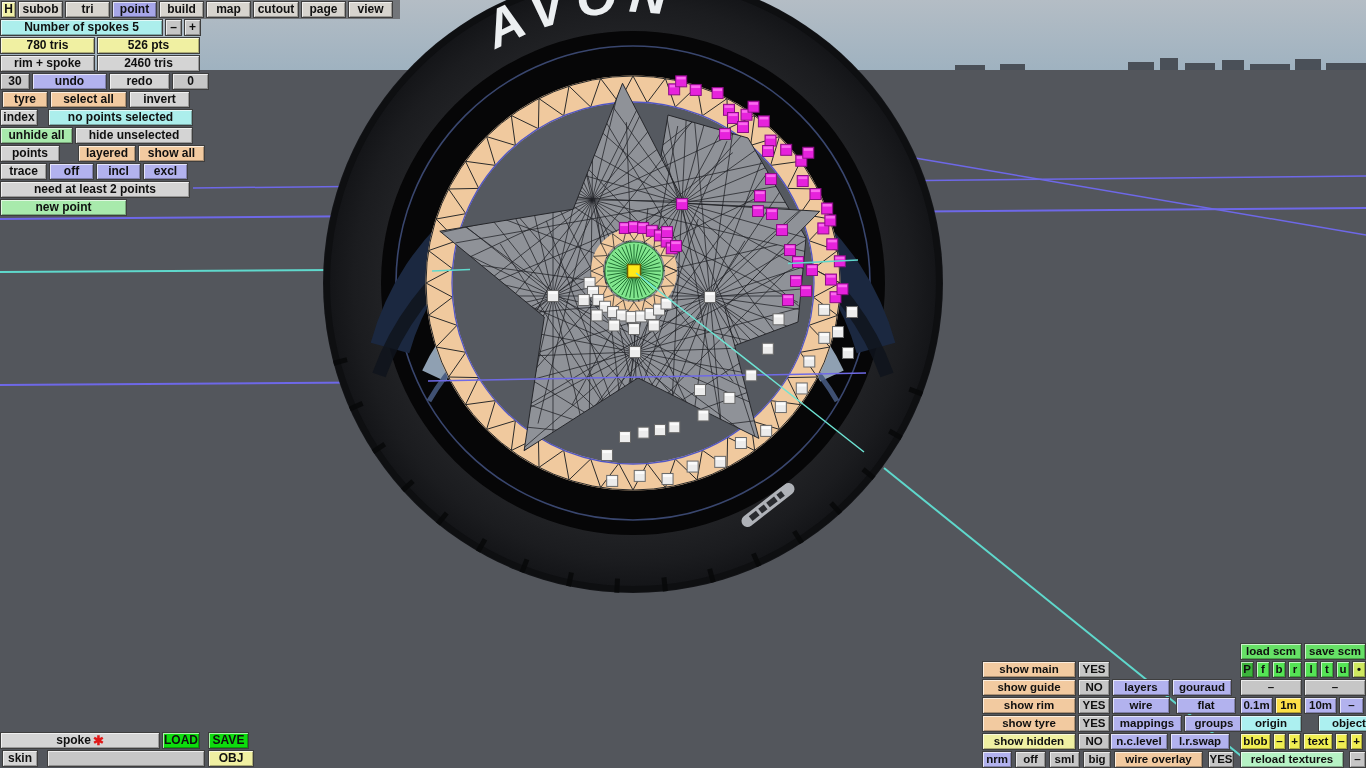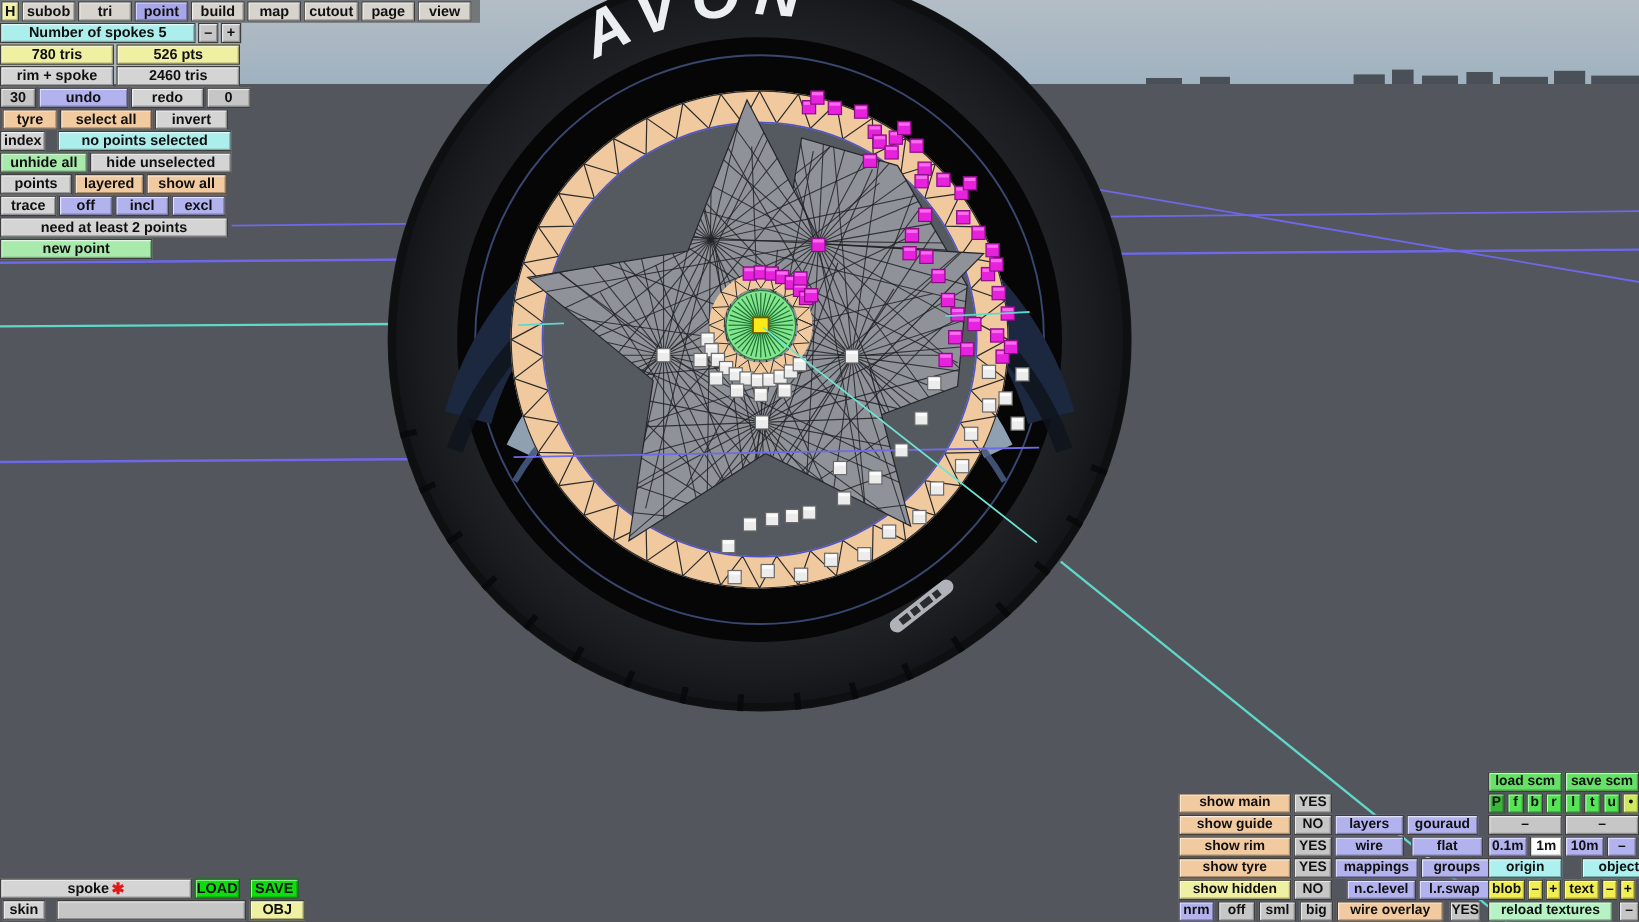--- a/index.html
+++ b/index.html
@@ -11,21 +11,21 @@
        border:1px solid #3e3e3e;
        box-shadow:inset 1px 1px 0 rgba(255,255,255,.65), inset -1px -1px 0 rgba(0,0,0,.28);
        white-space:nowrap;overflow:hidden;}
   .row{position:absolute;display:flex;}
   .sp{flex:0 0 auto;}
   .gray  {background:var(--gray,#d4d4d4);}
   .gray2 {background:#c6c6c6;}
   .cyanc {background:var(--cyan,#aceeec);}
   .yel   {background:var(--yellow,#f0f0a2);}
   .lav   {background:var(--lavender,#b2b2ee);}
-  .lavsel{background:#ffffff;}
+  .lavsel{background:#fde047;}
   .peach {background:var(--peach,#f2caa0);}
   .green {background:var(--green,#a8eaac);}
   .bgreen{background:var(--bright_green,#0ddd0d);}
   .scmg  {background:var(--scm_green,#66e066);}
   .pdark {background:#3cb43c;}
   .ygrn  {background:#55e455;}
   .dotb  {background:#cfe860;}
   .byel  {background:var(--bright_yellow,#f0ee52);}
   .lgrn  {background:#b6f2c4;}
   .ocyan {background:#acf0f0;}
@@ -592,21 +592,21 @@
   <div class="row" style="left:0;top:109px">
     <div class="btn gray sp" style="width:38px">index</div>
     <div class="btn cyanc sp" style="width:145px;margin-left:10px">no points selected</div>
   </div>
   <div class="row" style="left:0;top:127px">
     <div class="btn green sp" style="width:73px">unhide all</div>
     <div class="btn gray sp" style="width:118px;margin-left:2px">hide unselected</div>
   </div>
   <div class="row" style="left:0;top:145px">
     <div class="btn gray sp" style="width:60px">points</div>
-    <div class="btn peach sp" style="width:58px;margin-left:2px">layered</div>
+    <div class="btn peach sp" style="width:58px;margin-left:18px">layered</div>
     <div class="btn peach sp" style="width:67px;margin-left:2px">show all</div>
   </div>
   <div class="row" style="left:0;top:163px">
     <div class="btn gray sp" style="width:47px">trace</div>
     <div class="btn lav sp" style="width:45px;margin-left:2px">off</div>
     <div class="btn lav sp" style="width:45px;margin-left:2px">incl</div>
     <div class="btn lav sp" style="width:45px;margin-left:2px">excl</div>
   </div>
   <div class="row" style="left:0;top:181px">
     <div class="btn gray sp" style="width:190px">need at least 2 points</div>
@@ -653,21 +653,21 @@
     <div class="row" style="left:982px;top:715px">
       <div class="btn peach sp" style="width:94px">show tyre</div>
       <div class="btn gray2 sp" style="width:32px;margin-left:2px">YES</div>
       <div class="btn lav sp" style="width:70px;margin-left:2px">mappings</div>
       <div class="btn lav sp" style="width:60px;margin-left:2px">groups</div>
     </div>
 
     <div class="row" style="left:982px;top:733px">
       <div class="btn yel sp" style="width:94px">show hidden</div>
       <div class="btn gray2 sp" style="width:32px;margin-left:2px">NO</div>
-      <div class="btn lav sp" style="width:58px;margin-left:12px">n.c.level</div>
+      <div class="btn lav sp" style="width:58px;margin-left:0">n.c.level</div>
       <div class="btn lav sp" style="width:60px;margin-left:2px">l.r.swap</div>
     </div>
 
     <div class="row" style="left:982px;top:751px">
       <div class="btn lav sp" style="width:30px">nrm</div>
       <div class="btn gray2 sp" style="width:31px;margin-left:3px">off</div>
       <div class="btn gray2 sp" style="width:31px;margin-left:3px">sml</div>
       <div class="btn gray2 sp" style="width:28px;margin-left:3px">big</div>
       <div class="btn peach sp" style="width:89px;margin-left:3px">wire overlay</div>
       <div class="btn gray2 sp" style="width:26px;margin-left:5px">YES</div>

